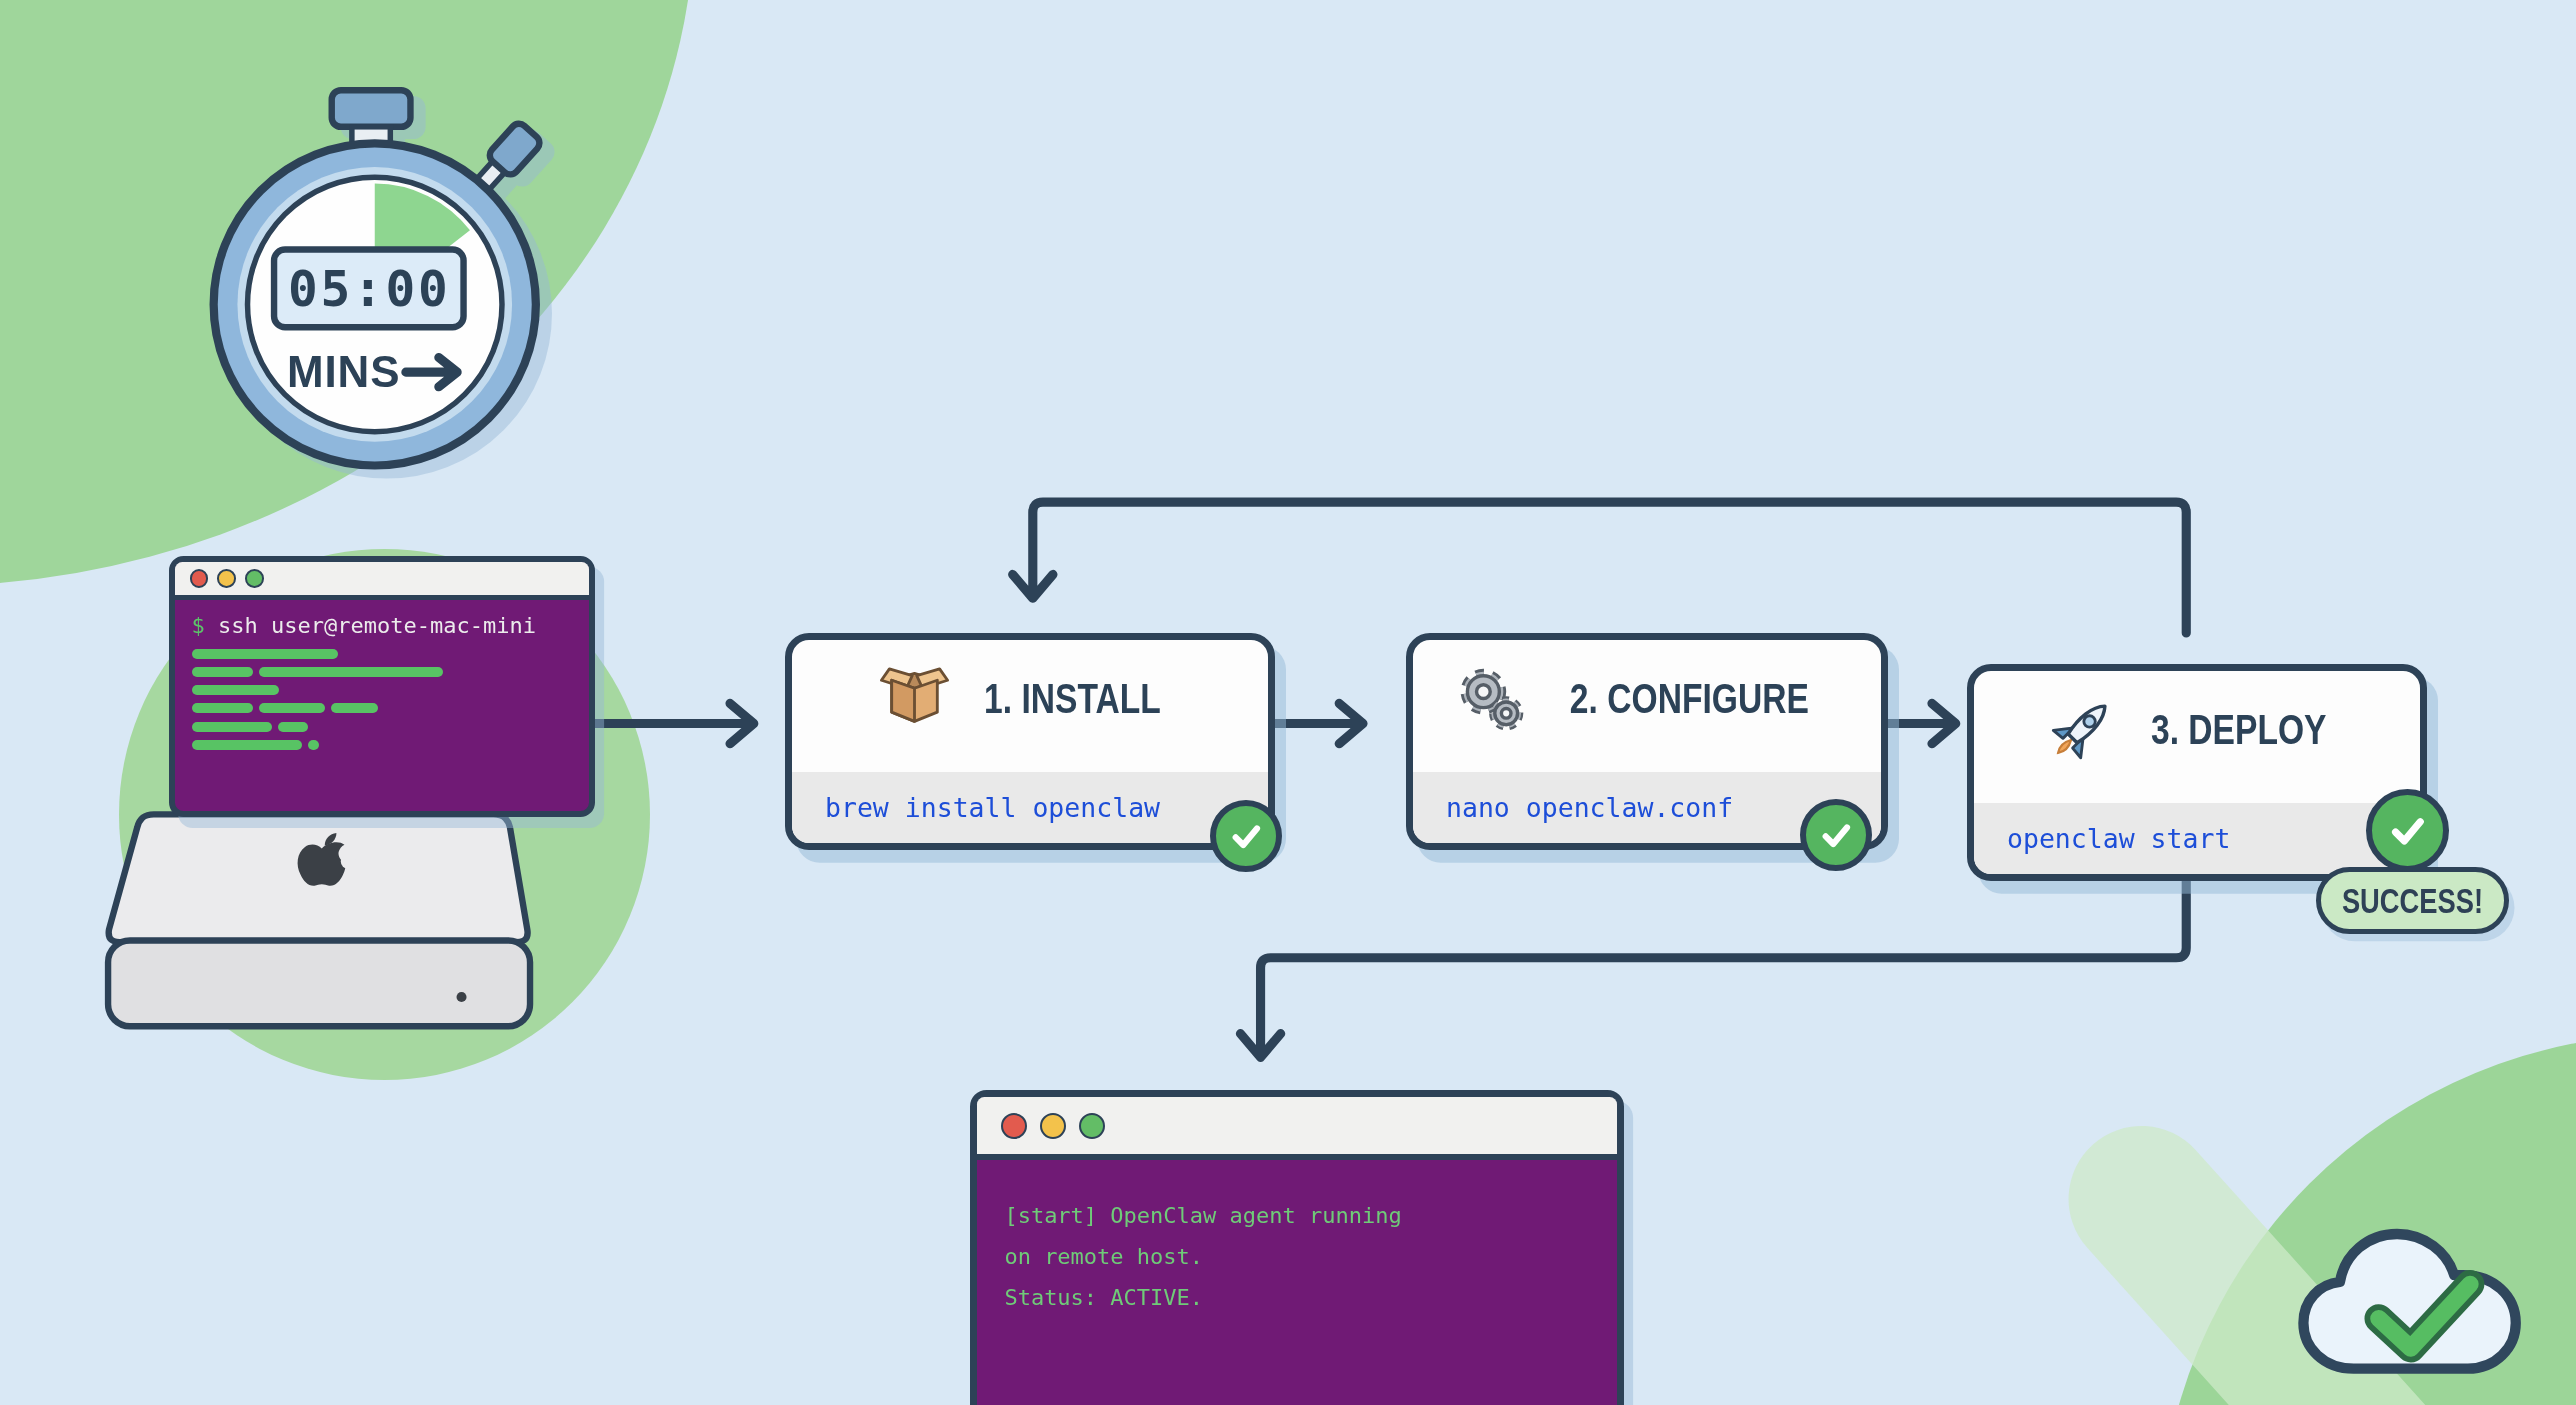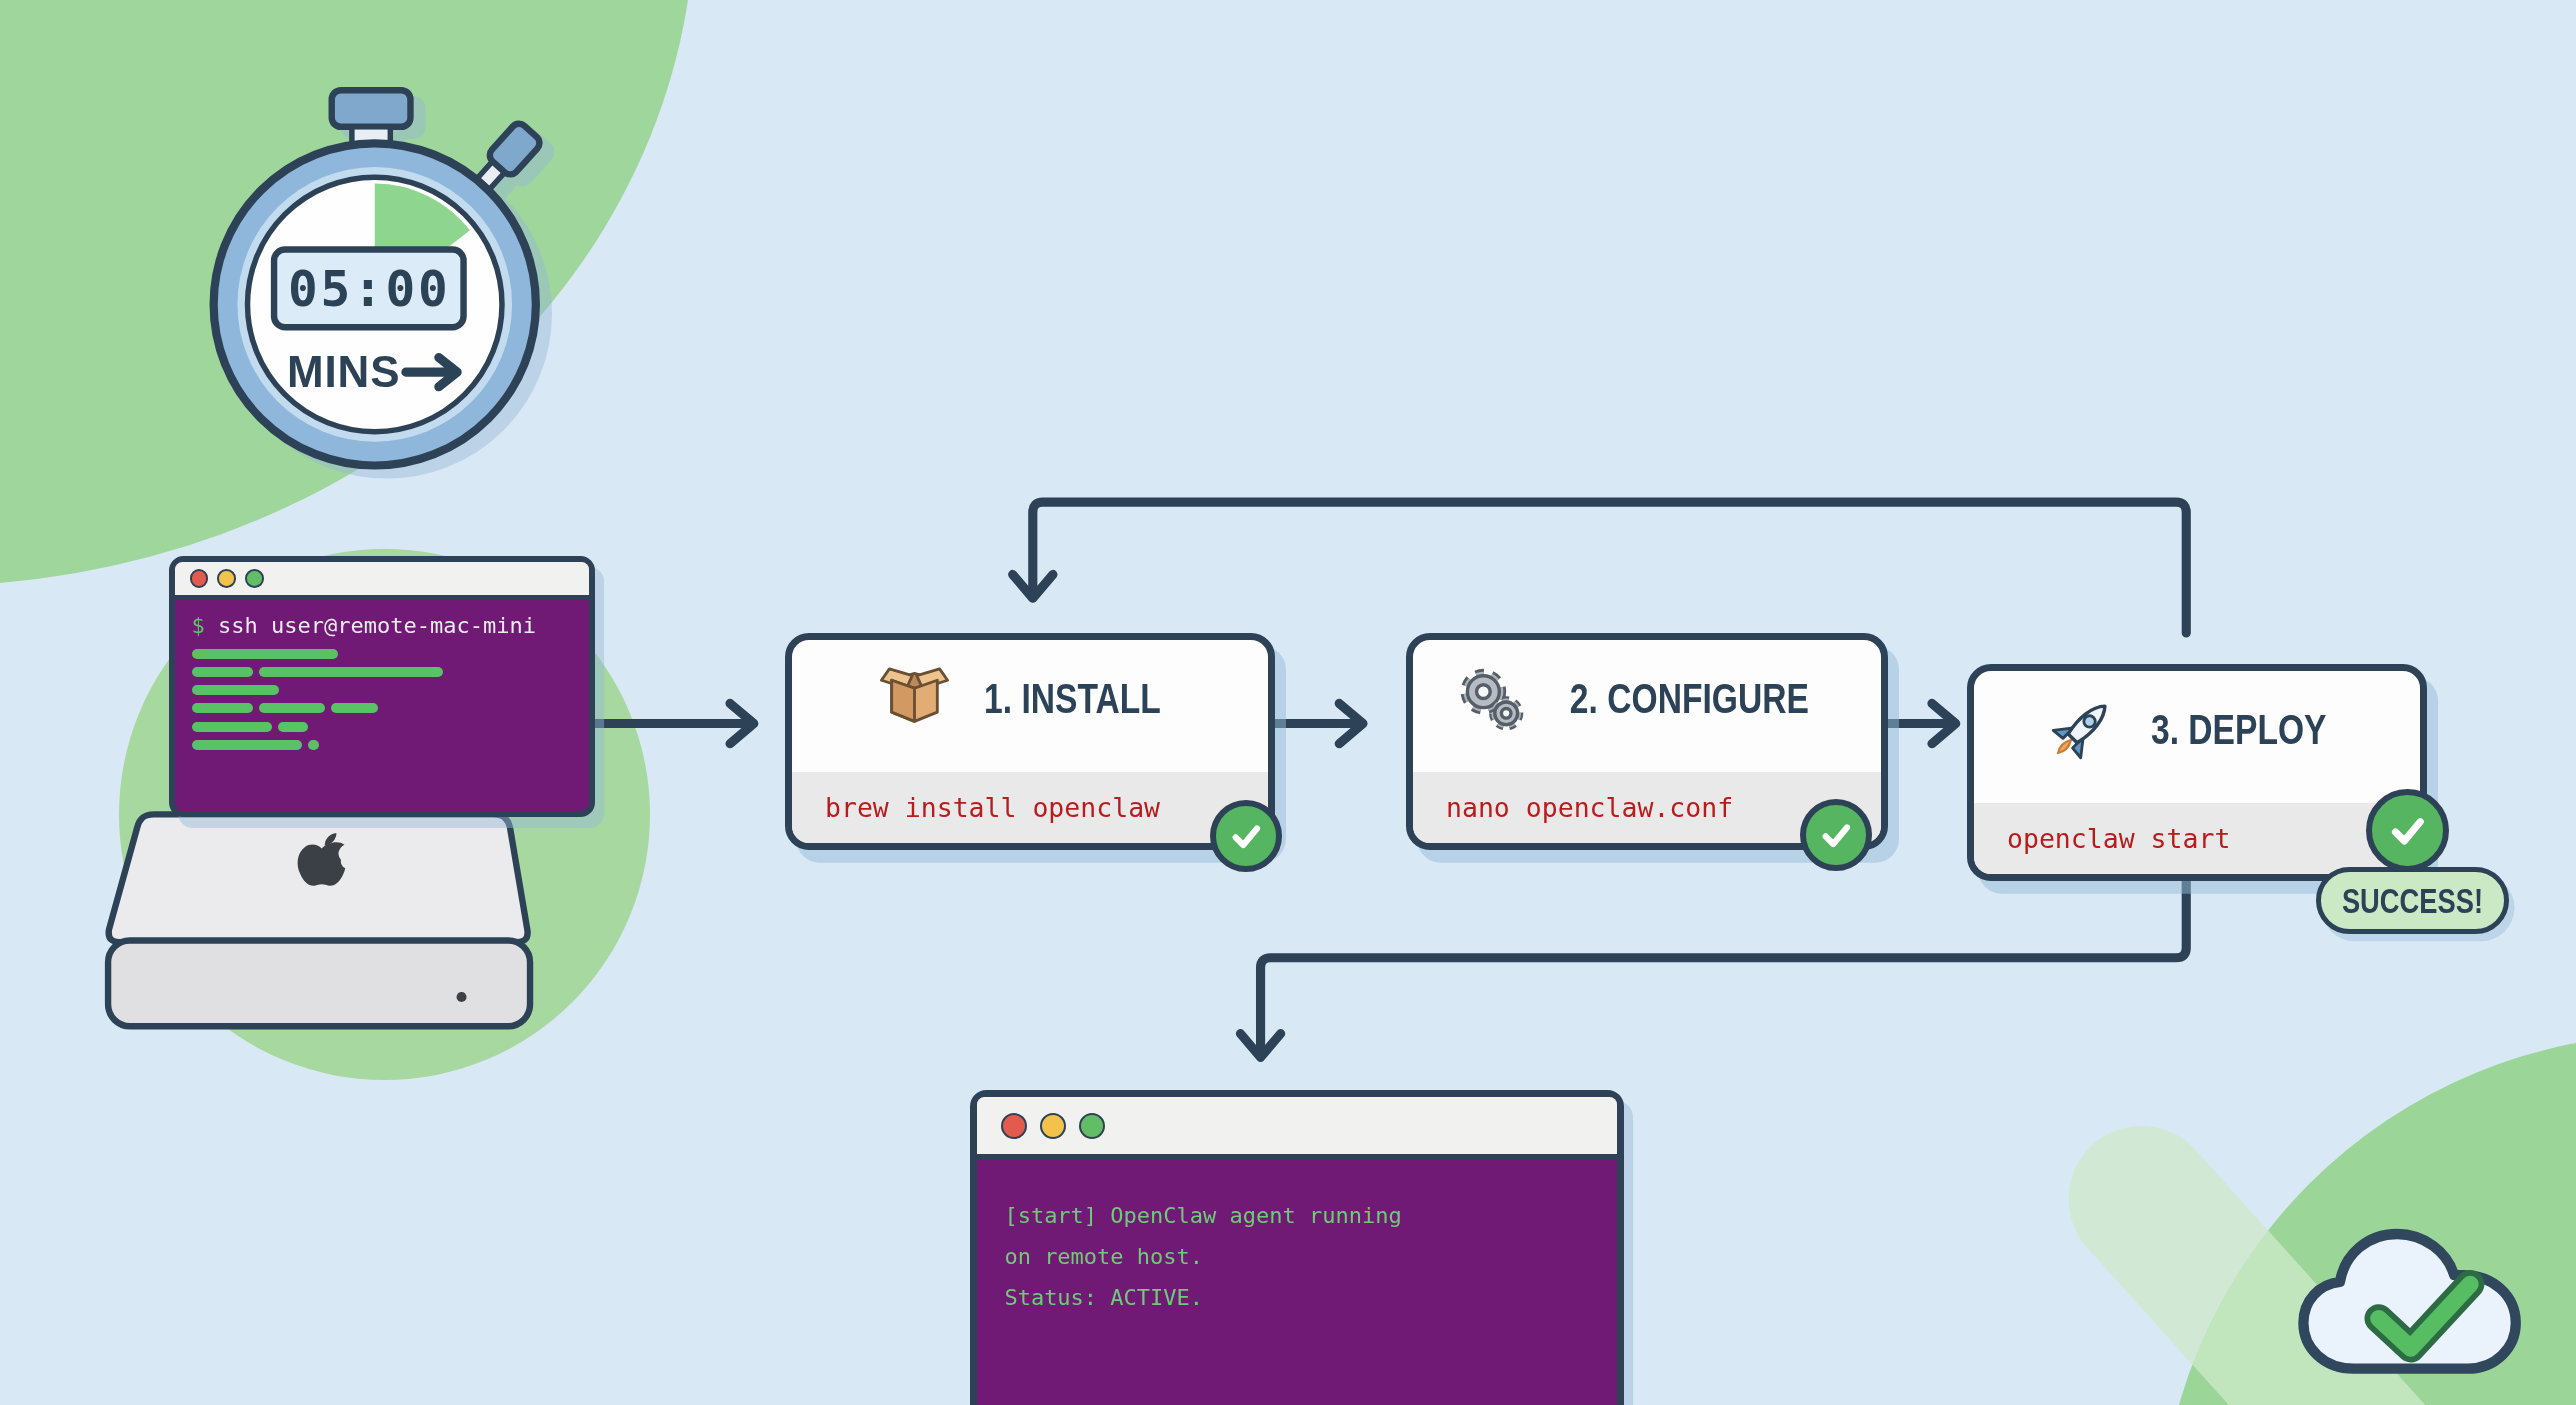--- a/index.html
+++ b/index.html
@@ -28,21 +28,21 @@
   .bars .seg{height:10px;border-radius:5.5px;background:#58c364;}
 
   
   .step-box{position:absolute;height:203px;border:7.3px solid #2d4257;border-radius:24px;
             background:#fdfdfd;box-shadow:11px 12.8px 0 rgba(150,185,215,.5);overflow:hidden;}
   .step-top{height:117px;display:flex;align-items:center;justify-content:center;gap:11px;}
   .step-label{font-size:42px;font-weight:bold;color:#2c4257;letter-spacing:0;
               transform:scaleX(.8);transform-origin:center;white-space:nowrap;}
   .step-cmd{position:absolute;left:0;right:0;bottom:0;height:71px;background:#e9e9e9;
             display:flex;align-items:center;padding-left:33px;}
-  .step-cmd span{font-size:26.5px;color:#b91c1c;white-space:nowrap;}
+  .step-cmd span{font-size:26.5px;color:#1d4ed8;white-space:nowrap;}
 
   .check-badge{position:absolute;border:6.4px solid #2d4257;border-radius:50%;
                background:#55b560;display:flex;align-items:center;justify-content:center;}
 
   .success-pill{position:absolute;left:2316px;top:867px;width:183px;height:57px;
                 background:#cbe9c5;border:5.5px solid #2d4257;border-radius:37px;
                 display:flex;align-items:center;justify-content:center;
                 box-shadow:5.5px 7.3px 0 rgba(150,185,215,.4);}
   .success-pill span{font-size:35px;font-weight:bold;color:#2e4156;
                      transform:scaleX(.78);white-space:nowrap;}

